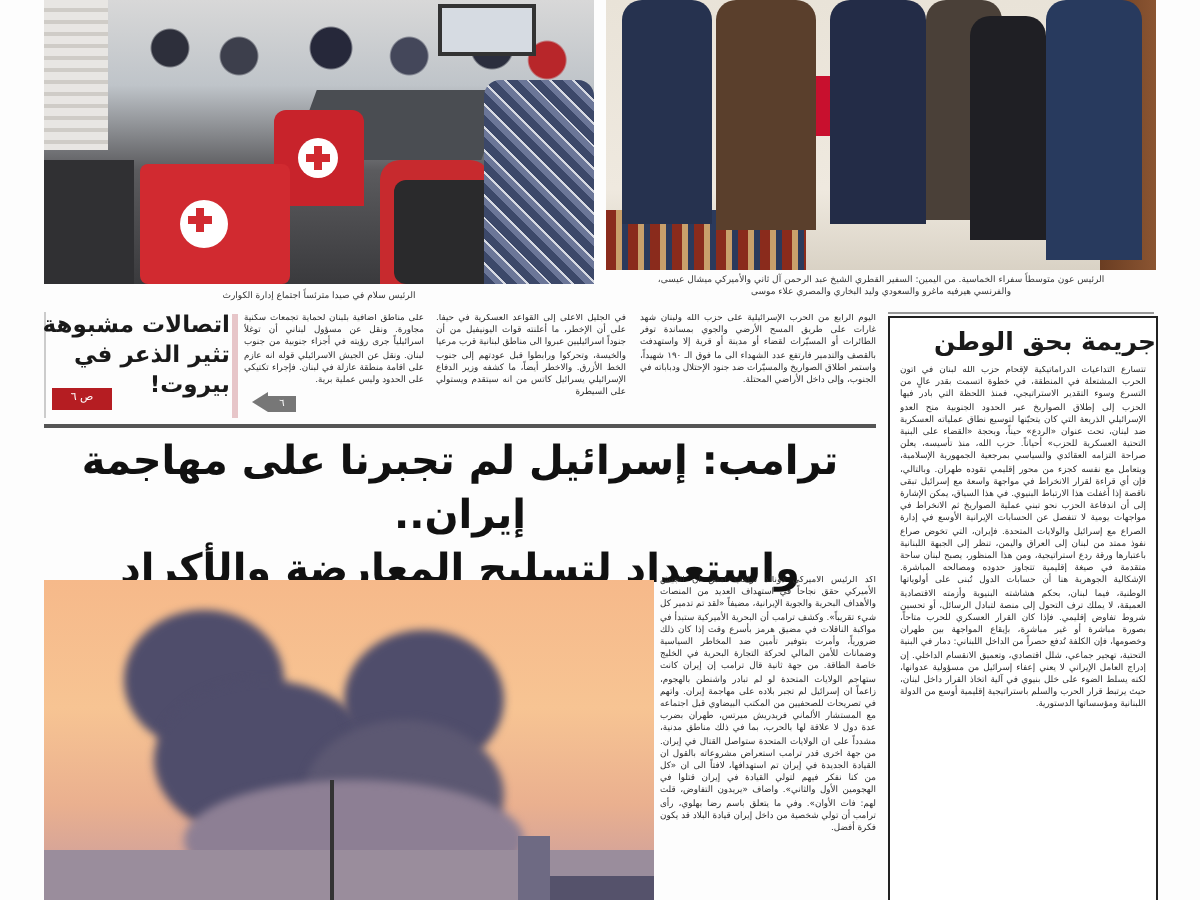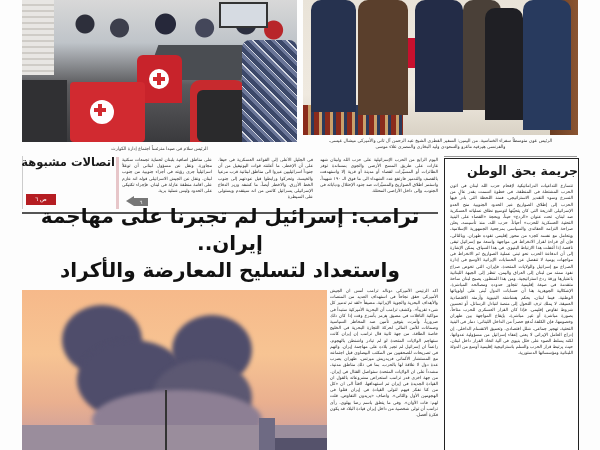--- a/index.html
+++ b/index.html
@@ -60,21 +60,21 @@
   .teaser-badge { left: 26px; top: 194px; width: 30px; height: 11px; background: #b51d22; color: #fff; font-size: 5.5px; line-height: 11px; text-align: center; direction: rtl; }
   .teaser-bar { left: 116px; top: 157px; width: 3px; height: 52px; background: #e7c6c9; }
 
   .col-text { font-size: 4.4px; line-height: 6.2px; color: #2a2a2a; direction: rtl; text-align: justify; overflow: hidden; }
 
   .arrow-box { left: 126px; top: 196px; width: 22px; height: 11px; }
   .arrow-box .tri { position: absolute; left: 0; top: 0; width: 0; height: 0; border-top: 5.5px solid transparent; border-bottom: 5.5px solid transparent; border-right: 8px solid #777; }
   .arrow-box .rect { position: absolute; left: 8px; top: 1.5px; width: 14px; height: 8px; background: #777; color: #fff; font-size: 5px; line-height: 8px; text-align: center; }
 
   
-  .headline { left: 22px; top: 203px; width: 416px; font-size: 20px; font-weight: bold; line-height: 27px; direction: rtl; text-align: center; color: #111; letter-spacing: 0.2px; }
+  .headline { left: 22px; top: 217px; width: 416px; font-size: 20px; font-weight: bold; line-height: 27px; direction: rtl; text-align: center; color: #111; letter-spacing: 0.2px; }
 
   
   .photo-blast {
     left: 22px; top: 290px; width: 305px; height: 160px; overflow: hidden;
     background: linear-gradient(180deg, #f6b98a 0%, #f7c493 40%, #eab08f 70%, #c49aa0 100%);
   }
   .blast { position: absolute; border-radius: 50%; background: #4f4d6b; filter: blur(2px); }
   .city { position: absolute; background: #6e6a83; }
 
   
@@ -117,20 +117,21 @@
     <div class="person" style="left:220px;top:0;width:48px;height:130px;background:#283a5e;"></div>
   </div>
   <div class="abs caption" style="left:303px;top:138px;width:275px;">الرئيس عون متوسطاً سفراء الخماسية. من اليمين: السفير القطري الشيخ عبد الرحمن آل ثاني والأميركي ميشال عيسى،</div>
   <div class="abs caption" style="left:303px;top:144px;width:275px;">والفرنسي هيرفيه ماغرو والسعودي وليد البخاري والمصري علاء موسى</div>
 
   <div class="abs" style="left:444px;top:156px;width:133px;height:1px;background:#999;"></div>
 
   <div class="abs vr" style="left:22px;top:156px;height:53px;background:#ccc;"></div>
   <div class="abs teaser-title">
     <div>اتصالات مشبوهة</div>
+    <div>تثير الذعر في بيروت!</div>
   </div>
   <div class="abs teaser-badge">ص ٦</div>
   <div class="abs teaser-bar"></div>
 
   <div class="abs col-text" style="left:123px;top:158px;width:0;height:0;"></div>
 
   <div class="abs col-text" style="left:122px;top:157px;width:90px;height:36px;">على مناطق اضافية بلبنان لحماية تجمعات سكنية مجاورة. ونقل عن مسؤول لبناني أن توغلاً اسرائيلياً جرى رؤيته في أجزاء جنوبية من جنوب لبنان. ونقل عن الجيش الاسرائيلي قوله انه عازم على اقامة منطقة عازلة في لبنان. فإجراء تكتيكي على الحدود وليس عملية برية.</div>
   <div class="abs arrow-box">
     <div class="tri"></div>
     <div class="rect">٦</div>

